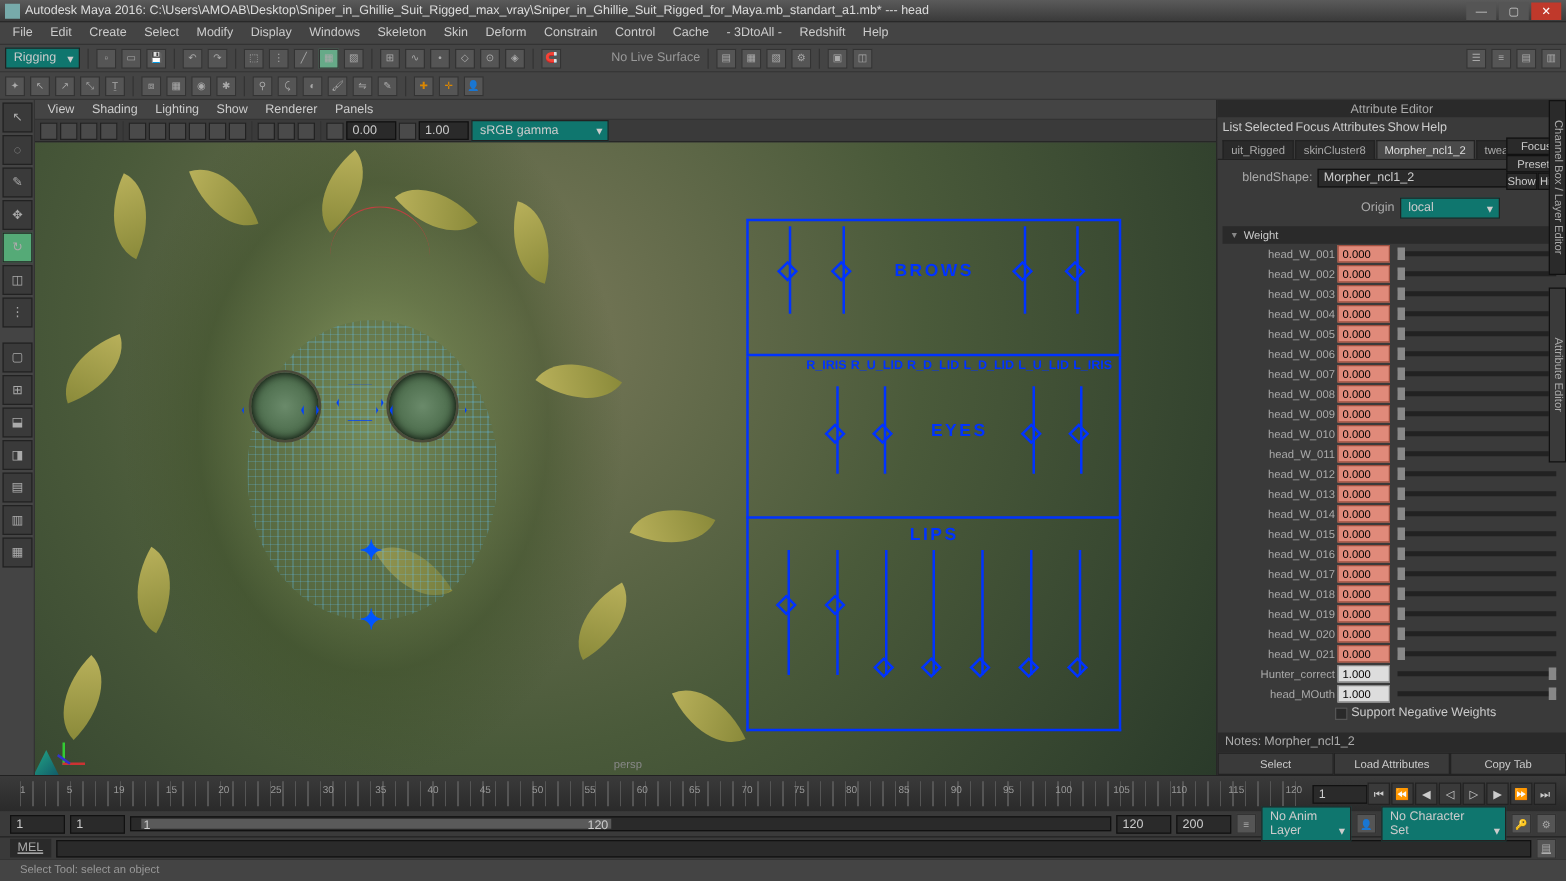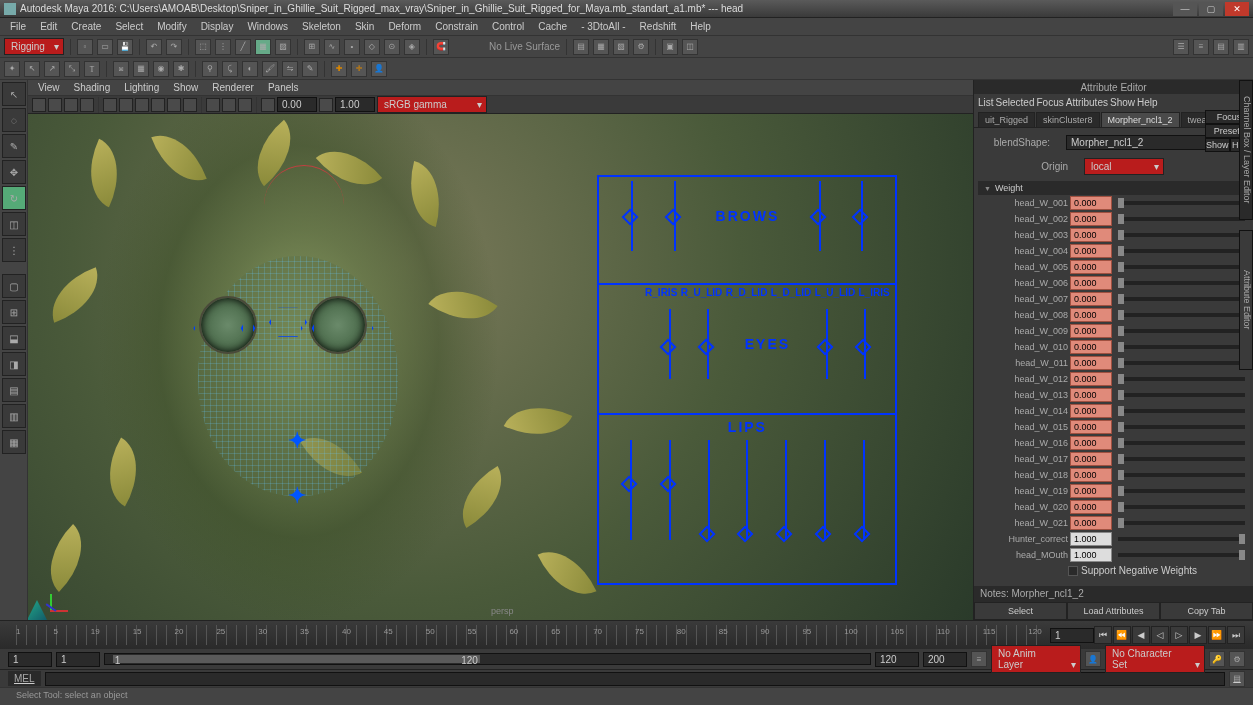--- a/index.html
+++ b/index.html
@@ -6,21 +6,21 @@
 body { background: #444444; color: #ccc; overflow: hidden; width: 1253px; height: 705px; position: relative; }
 .titlebar { background: linear-gradient(#5a5a5a,#3a3a3a); height: 18px; display: flex; align-items: center; padding: 0 4px; border-bottom: 1px solid #222; }
 .titlebar .icon { width: 12px; height: 12px; background: #7aa; margin-right: 4px; }
 .titlebar .title { flex: 1; color: #ddd; font-size: 10px; }
 .winbtns { display: flex; gap: 2px; }
 .winbtn { width: 24px; height: 14px; background: #555; display:flex; align-items:center; justify-content:center; color:#ccc; font-size:9px; }
 .winbtn.close { background: #c0392b; color:#fff; }
 .menubar { background: #444; height: 18px; display: flex; align-items: center; padding: 0 4px; gap: 2px; border-bottom: 1px solid #333; }
 .menubar span { padding: 2px 6px; color: #ccc; }
 .shelf1, .shelf2 { background: #444; height: 22px; display: flex; align-items: center; padding: 0 4px; gap: 4px; border-bottom: 1px solid #333; }
-.dropdown { background: #b91c1c; border: 1px solid #222; padding: 2px 18px 2px 6px; position: relative; color:#ccc; }
+.dropdown { background: #0f766e; border: 1px solid #222; padding: 2px 18px 2px 6px; position: relative; color:#ccc; }
 .dropdown::after { content:"▾"; position:absolute; right:4px; }
 .iconbtn { width: 16px; height: 16px; background: #555; border: 1px solid #333; display:flex; align-items:center; justify-content:center; color:#aaa; font-size:8px;}
 .iconbtn.active { background: #6a8; }
 .sep { width: 1px; height: 16px; background: #333; margin: 0 2px; }
 .workspace { position: absolute; top: 80px; left: 0; right: 0; bottom: 85px; display: flex; }
 .lefttools { width: 28px; background: #444; display: flex; flex-direction: column; gap: 2px; padding: 2px; border-right: 1px solid #333; }
 .tool { width: 24px; height: 24px; background: #3a3a3a; border: 1px solid #222; display:flex; align-items:center; justify-content:center; font-size:10px; color:#aaa;}
 .tool.sel { background: #5a7; }
 .viewport-wrap { flex: 1; display: flex; flex-direction: column; }
 .viewmenu { height: 16px; background: #444; display: flex; gap: 2px; padding: 0 4px; align-items:center; border-bottom:1px solid #333;}
@@ -43,21 +43,21 @@
 .vslider { width:2px; height:70px; background:#0033ff; position:relative; display:inline-block; }
 .diamond { width:12px; height:12px; border:2px solid #0033ff; position:absolute; left:-7px; transform:rotate(45deg); background:transparent;}
 .sliderrow { display:flex; justify-content:space-around; align-items:center; padding:8px 12px; }
 .attrpanel { width: 280px; background: #3a3a3a; border-left: 1px solid #222; display:flex; flex-direction:column; font-size:10px; position:relative;}
 .attrhead { height:14px; background:#2a2a2a; display:flex; justify-content:center; align-items:center; padding:0 4px; font-size:9px; color:#aaa;}
 .attrmenu { height:16px; display:flex; gap:2px; padding:0 4px; align-items:center; background:#3a3a3a;}
 .attrtabs { height:18px; display:flex; gap:1px; padding:2px 4px 0; background:#3a3a3a; border-bottom:1px solid #222;}
 .atab { padding:2px 6px; background:#2a2a2a; border:1px solid #222; border-bottom:none; font-size:9px; color:#aaa; }
 .atab.active { background:#4a4a4a; color:#ddd;}
 .attrbody { flex:1; overflow-y:auto; padding:4px; }
-.blendrow { display:flex; align-items:center; gap:16px; margin-bottom:4px; padding:2px; }
+.blendrow { display:flex; align-items:center; gap:4px; margin-bottom:4px; padding:2px;justify-content:center; }
 .blendrow label { width:70px; text-align:right; color:#aaa;}
 .txtfield { background:#2a2a2a; border:1px solid #111; padding:1px 4px; flex:1; color:#ccc;}
 .section { margin-top:4px; }
 .sechead { background:#2a2a2a; padding:2px 6px; display:flex; align-items:center; gap:4px; font-size:9px;}
 .sechead::before { content:"▼"; font-size:7px; color:#888;}
 .weightrow { display:flex; align-items:center; gap:2px; padding:1px 0; }
 .weightrow .wlabel { width:90px; text-align:right; color:#aaa; font-size:9px; }
 .weightrow .wval { width:42px; background:#e08a7a; border:1px solid #a05040; padding:1px 3px; color:#000; font-size:9px;}
 .weightrow .wval.white { background:#ddd; border-color:#888;}
 .weightrow .wslide { flex:1; height:4px; background:#222; position:relative; margin:0 4px;}
@@ -621,21 +621,21 @@
     <input class="rangefield" value="1" style="">
     <div class="rangebar">
       <div class="rfill">
           <span style="position:absolute;left:2px;color:#ccc;">1</span>
           <span style="position:absolute;right:2px;color:#ccc;">120</span>
         </div>
     </div>
     <input class="rangefield" value="120" style="">
     <input class="rangefield" value="200" style="">
     <div class="iconbtn">≡</div>
-    <div class="dropdown" style="width:90px;">No Anim Layer</div>
+    <div class="dropdown" style="width:72px;">No Anim Layer</div>
     <div class="iconbtn">👤</div>
     <div class="dropdown" style="width:100px;">No Character Set</div>
     <div class="iconbtn" style="color:#d55;">🔑</div>
     <div class="iconbtn">⚙</div>
   </div>
   <div class="cmdrow">
     <div class="cmdlabel">MEL</div>
     <div class="cmdfield"></div>
     <div class="iconbtn">▤</div>
   </div>

